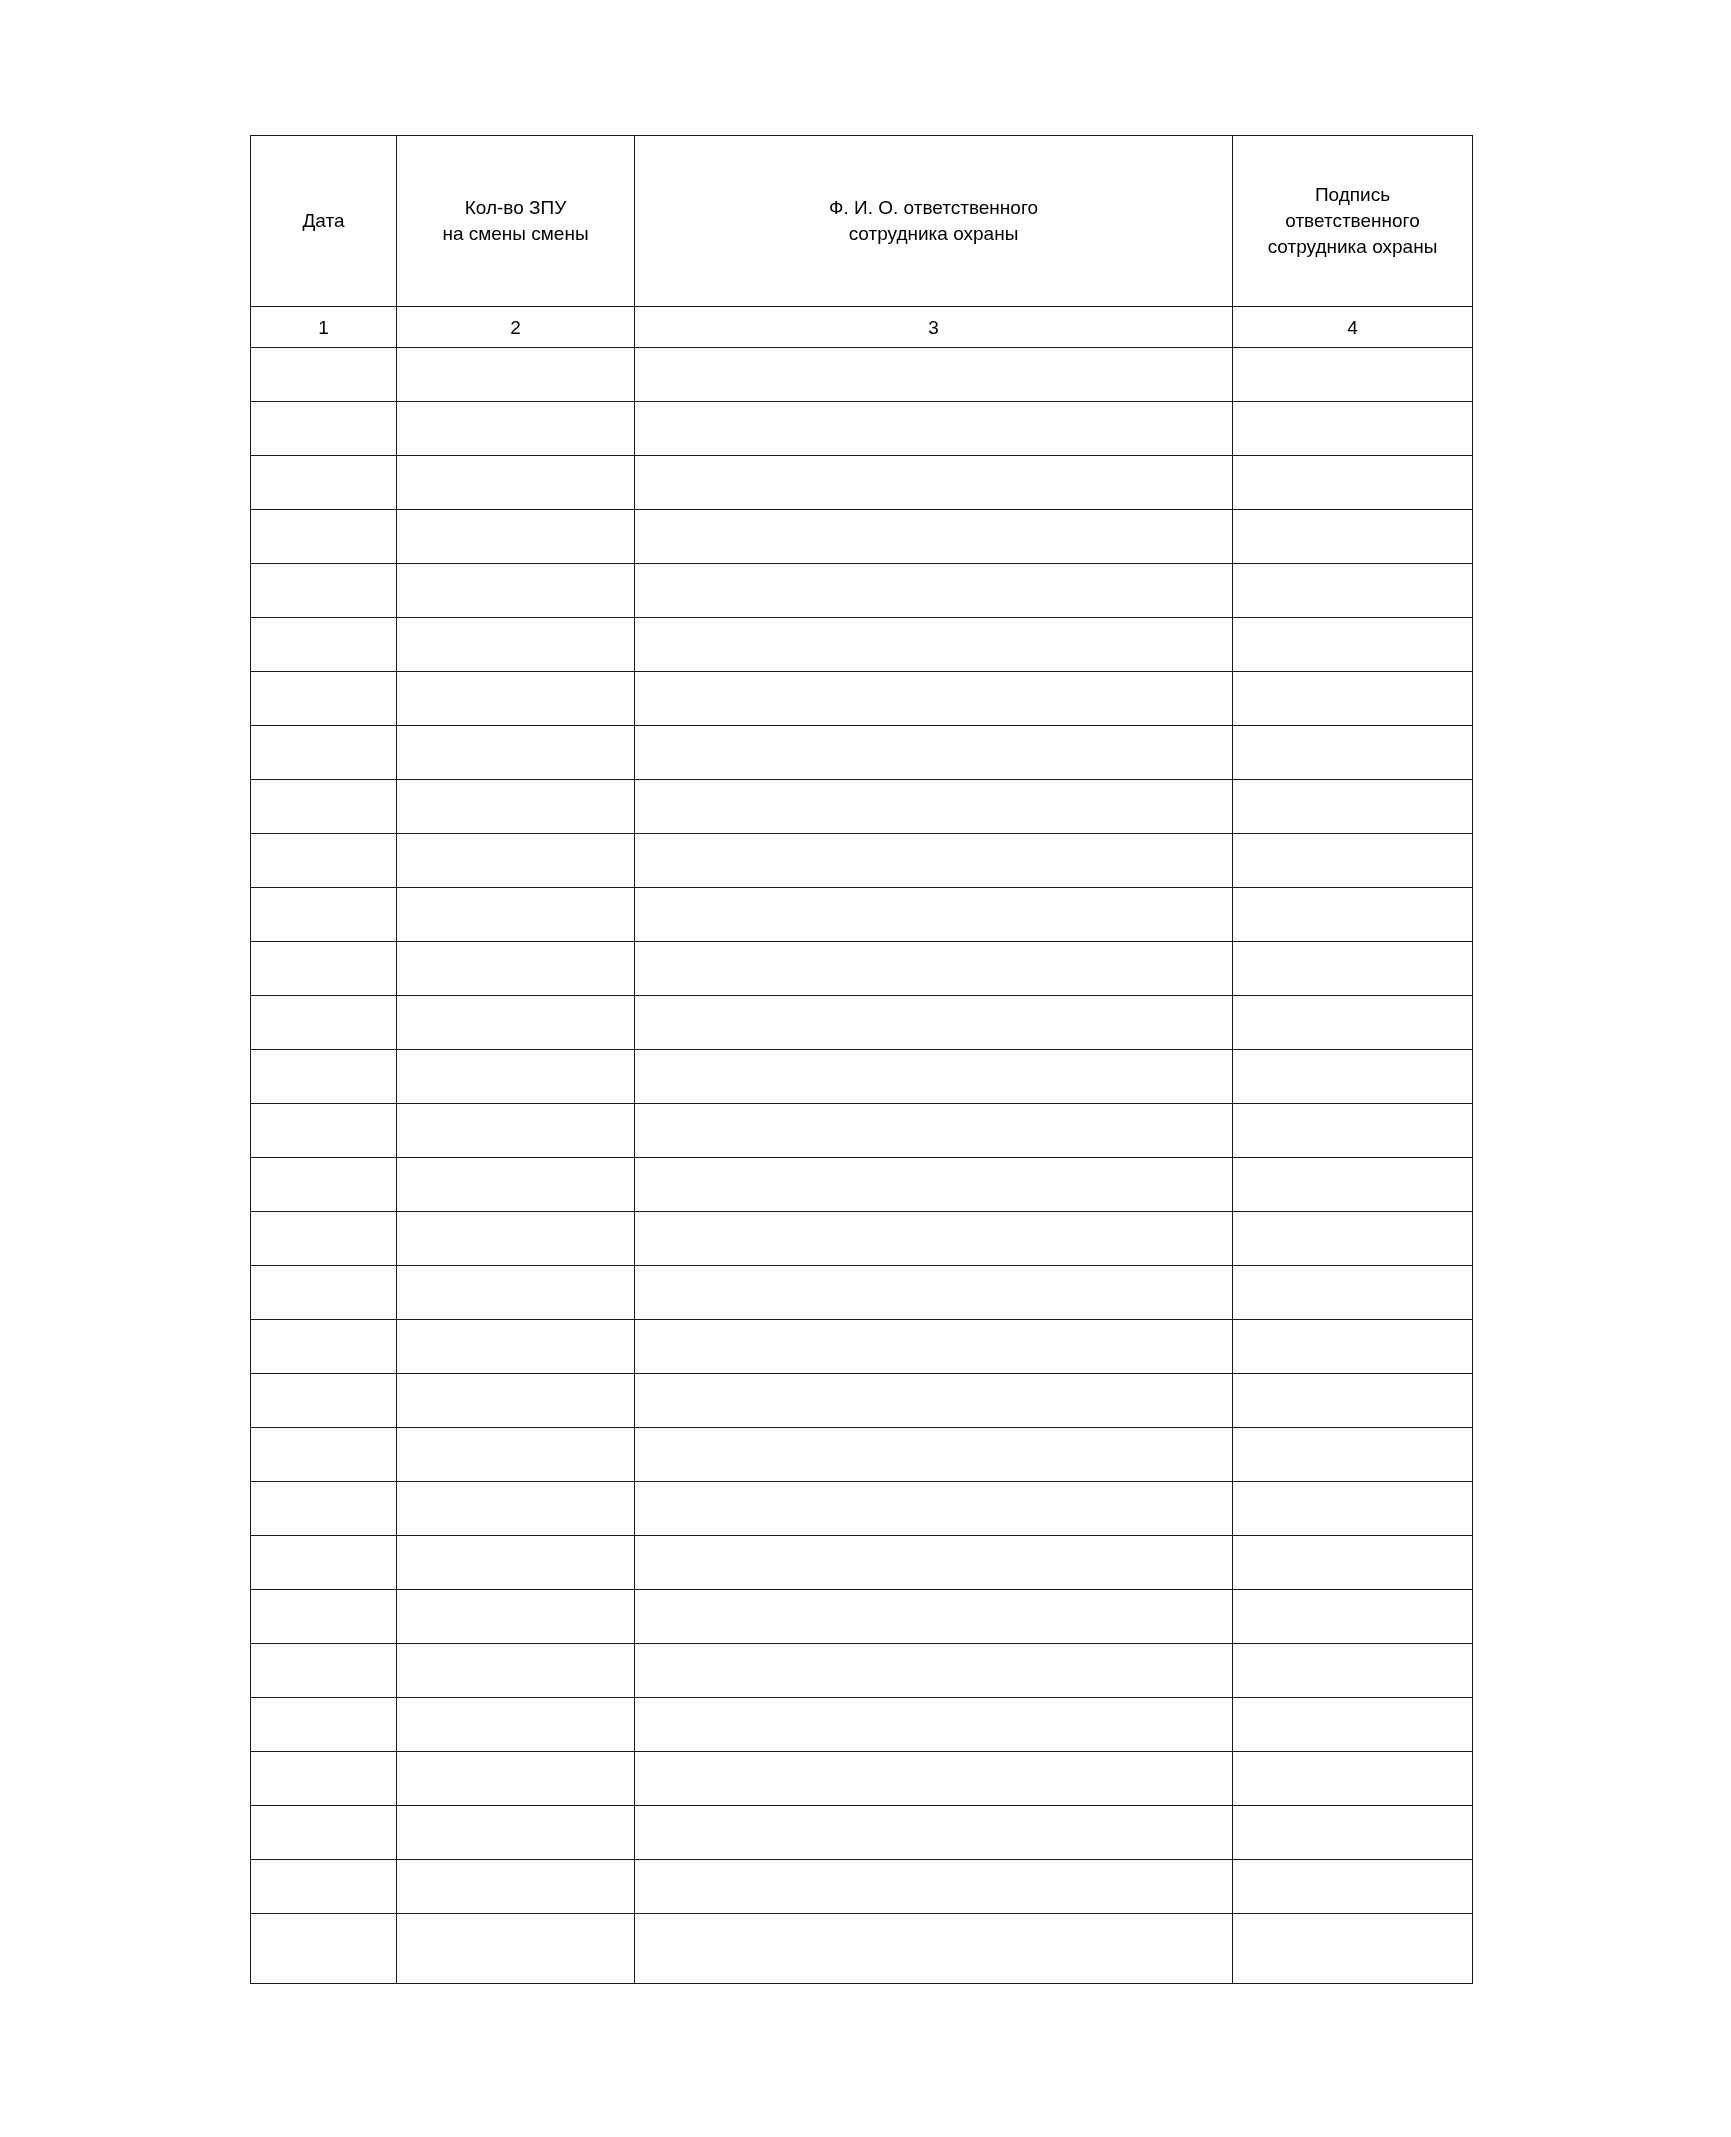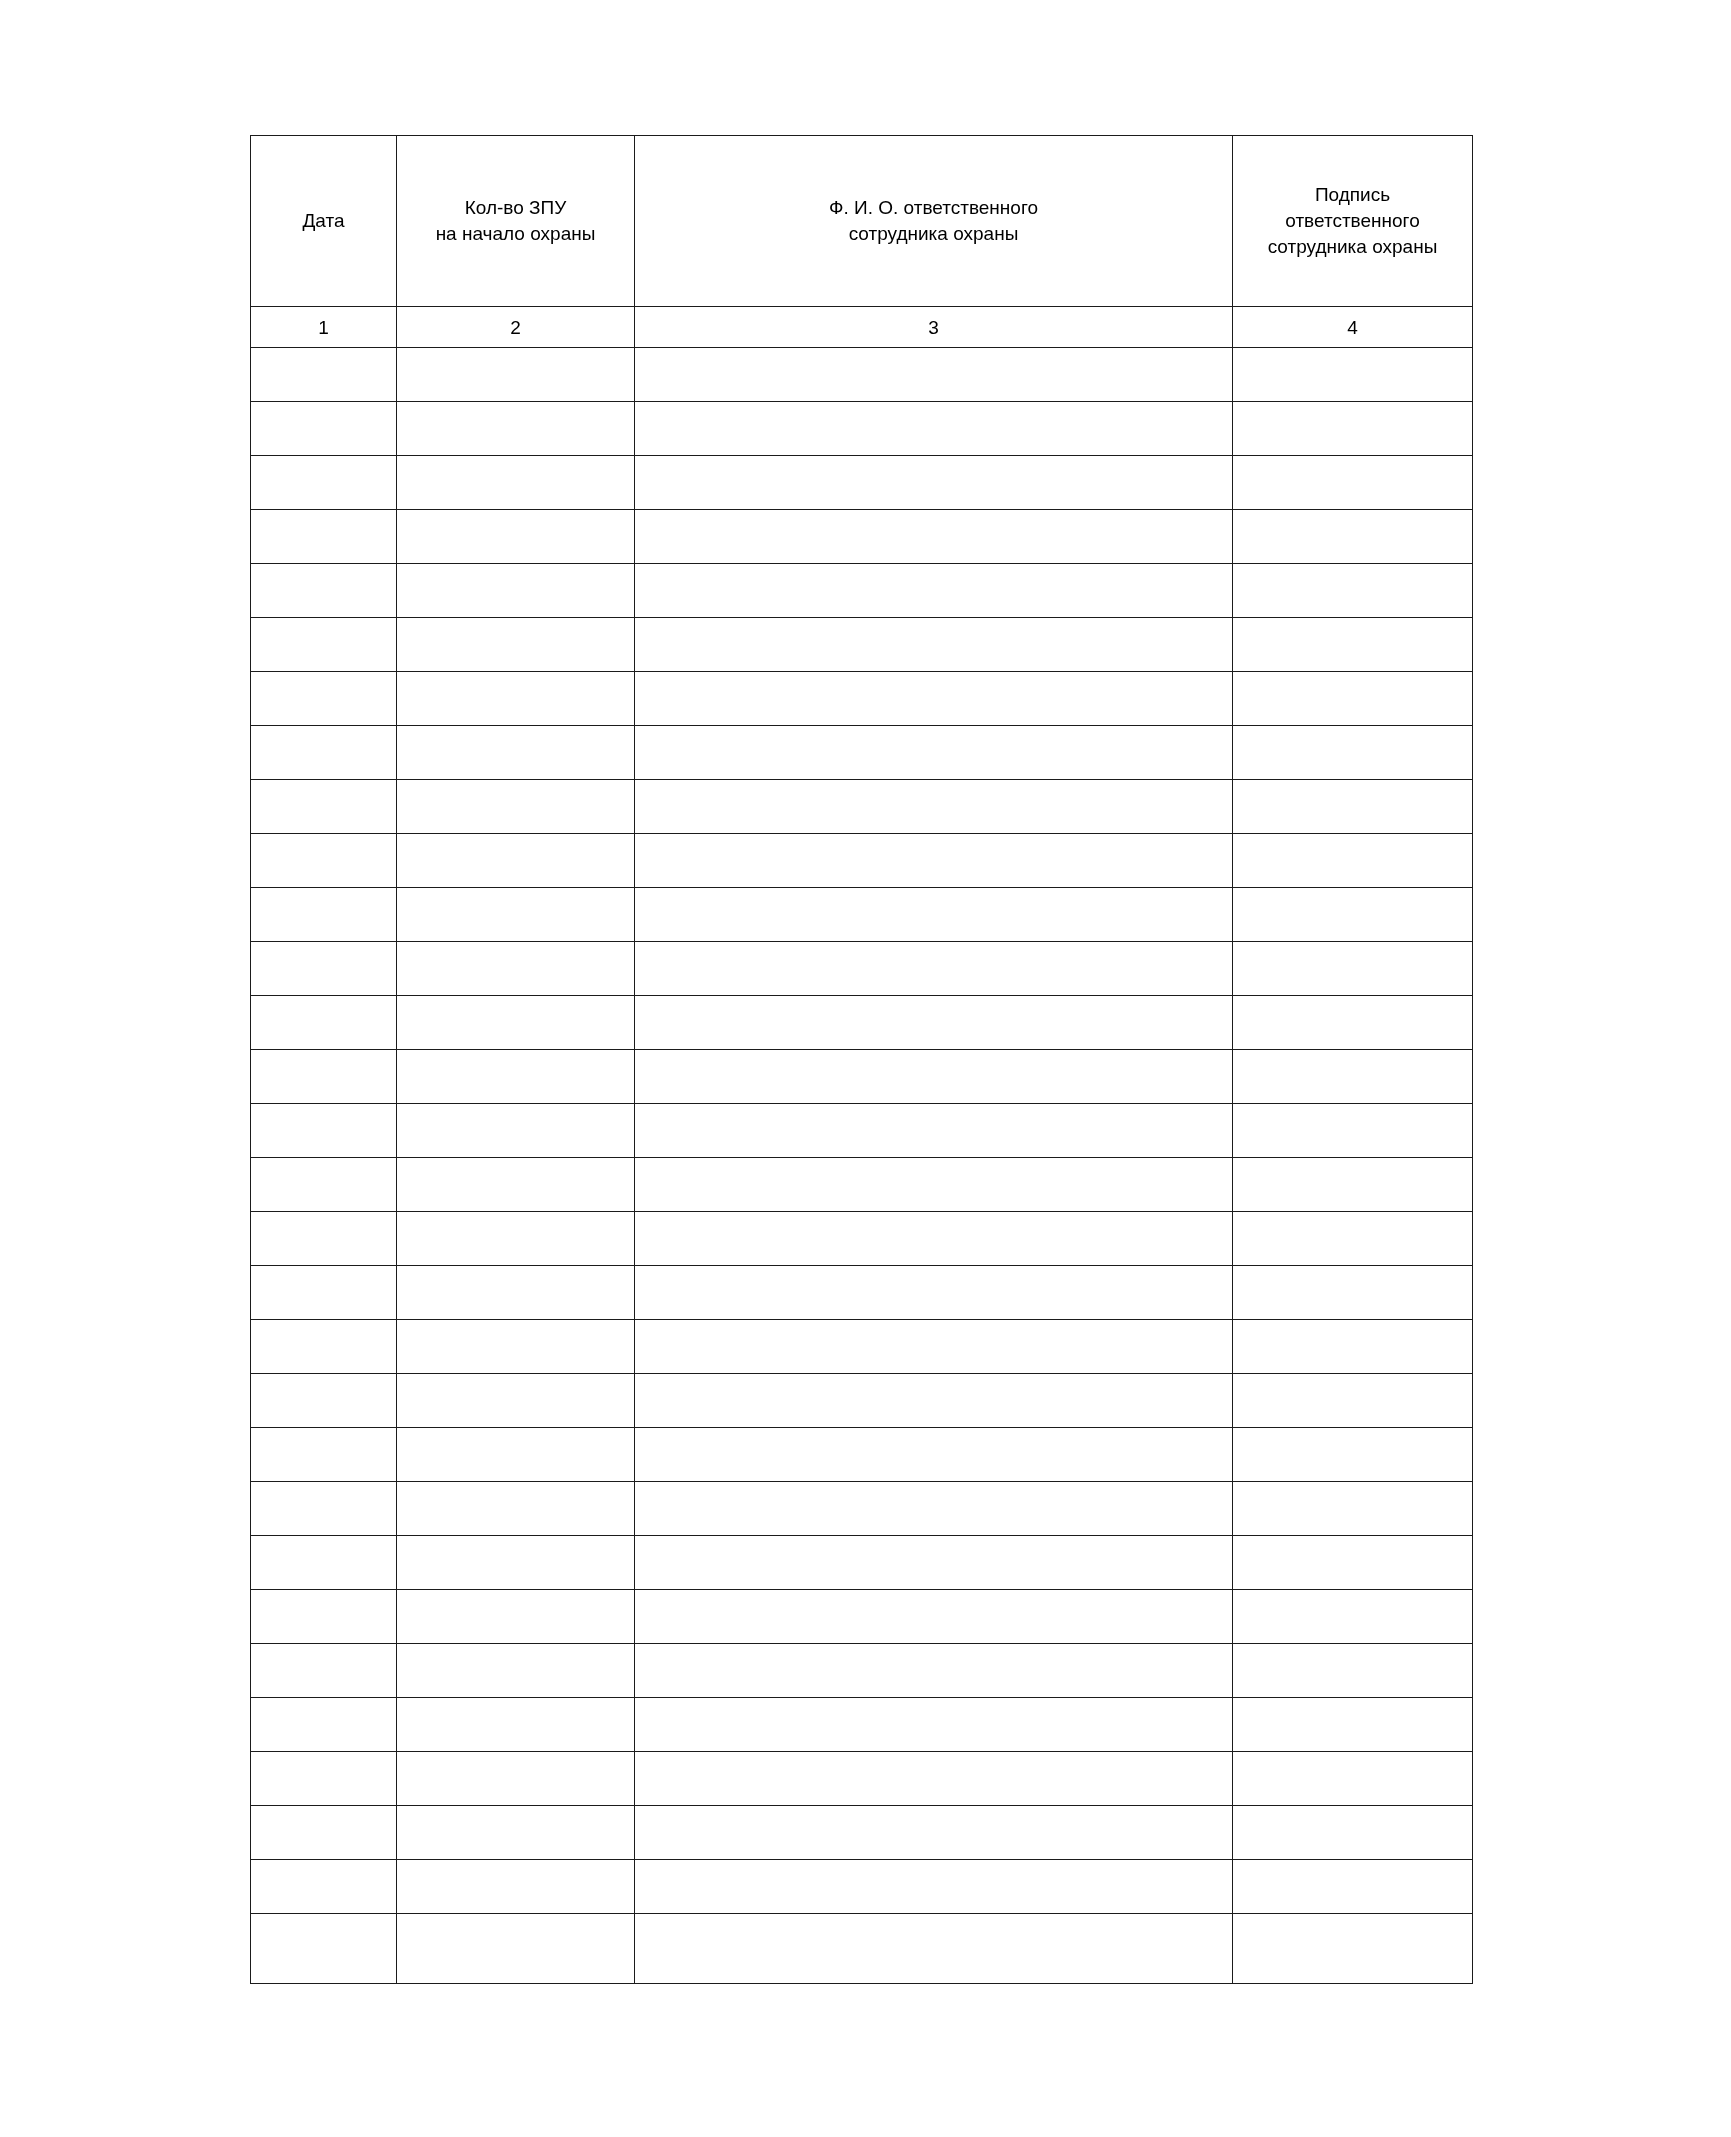--- a/index.html
+++ b/index.html
@@ -84,21 +84,21 @@
         <col class="c-name">
         <col class="c-sign">
       </colgroup>
       <thead>
         <tr>
           <th class="head-cell">
             <span class="ln">Дата</span>
           </th>
           <th class="head-cell">
             <span class="ln">Кол-во ЗПУ</span>
-            <span class="ln">на начало охраны</span>
+            <span class="ln">на смены смены</span>
           </th>
           <th class="head-cell">
             <span class="ln">Ф. И. О. ответственного</span>
             <span class="ln">сотрудника охраны</span>
           </th>
           <th class="head-cell">
             <span class="ln">Подпись</span>
             <span class="ln">ответственного</span>
             <span class="ln">сотрудника охраны</span>
           </th>

